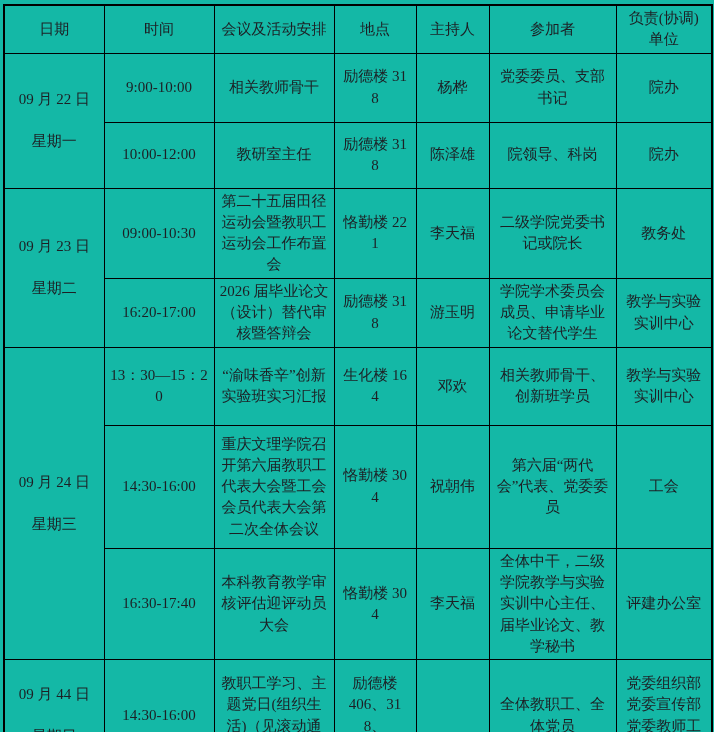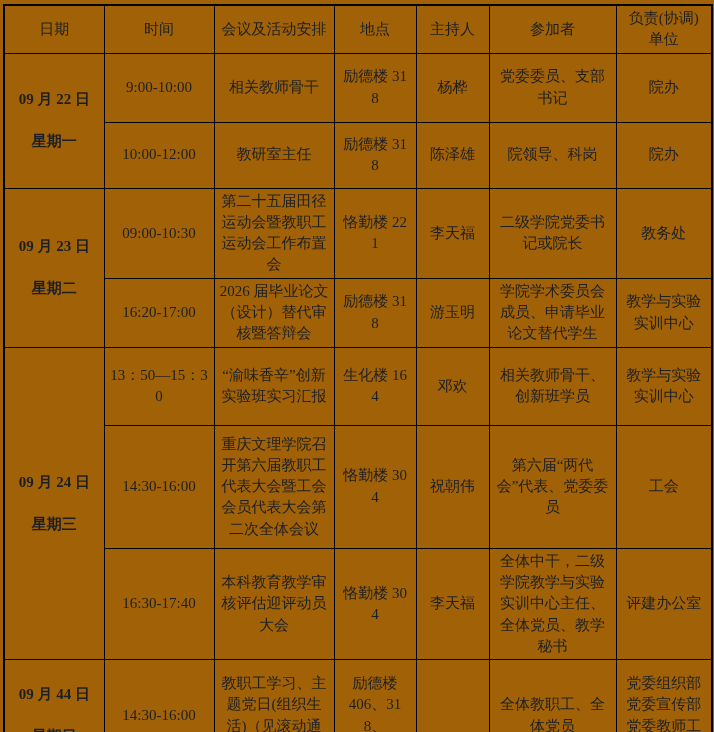--- a/index.html
+++ b/index.html
@@ -7,21 +7,21 @@
     padding: 0;
     background: #fdfdfd;
     font-family: "Liberation Serif", "DejaVu Serif", serif;
     color: #1d1f24;
   }
   .page {
     width: 714px;
     height: 732px;
     box-sizing: border-box;
     padding: 4px 0 0 3px;
-    background: #a16207;
+    background: #14b8a6;
   }
   table.schedule {
     border-collapse: collapse;
     table-layout: fixed;
     width: 708px;
     border: 2px solid #000;
   }
   table.schedule th,
   table.schedule td {
     border: 1px solid #000;
@@ -46,21 +46,21 @@
   
   tr.h-hdr { height: 44px;  }
   tr.h-r1  { height: 69px;  }
   tr.h-r2  { height: 66px;  }
   tr.h-r3  { height: 85px;  }
   tr.h-r4  { height: 69px;  }
   tr.h-r5  { height: 78px;  }
   tr.h-r6  { height: 123px; }
   tr.h-r7  { height: 105px; }
   tr.h-r8  { height: 83px;  }
-  .date-line { display: block; font-weight: bold; }
+  .date-line { display: block; }
 </style>
 </head>
 <body>
 
 <div class="page">
   <table class="schedule">
     <colgroup>
       <col class="c-date">
         <col class="c-time">
         <col class="c-meeting">
@@ -123,41 +123,41 @@
         <td>游玉明</td>
         <td>学院学术委员会成员、申请毕业论文替代学生</td>
         <td>教学与实验实训中心</td>
       </tr>
 
       <tr class="h-r5">
         <td rowspan="3">
           <span class="date-line">09 月 24 日</span>
           <span class="date-line">星期三</span>
         </td>
-        <td>13：50—15：30</td>
+        <td>13：30—15：20</td>
         <td>“渝味香辛”创新实验班实习汇报</td>
         <td>生化楼 164</td>
         <td>邓欢</td>
         <td>相关教师骨干、创新班学员</td>
         <td>教学与实验实训中心</td>
       </tr>
       <tr class="h-r6">
         <td>14:30-16:00</td>
         <td>重庆文理学院召开第六届教职工代表大会暨工会会员代表大会第二次全体会议</td>
         <td>恪勤楼 304</td>
         <td>祝朝伟</td>
         <td>第六届“两代会”代表、党委委员</td>
         <td>工会</td>
       </tr>
       <tr class="h-r7">
         <td>16:30-17:40</td>
         <td>本科教育教学审核评估迎评动员大会</td>
         <td>恪勤楼 304</td>
         <td>李天福</td>
-        <td>全体中干，二级学院教学与实验实训中心主任、全体党员、教学秘书</td>
+        <td>全体中干，二级学院教学与实验实训中心主任、届毕业论文、教学秘书</td>
         <td>评建办公室</td>
       </tr>
 
       <tr class="h-r8">
         <td>
           <span class="date-line">09 月 44 日</span>
           <span class="date-line">星期日</span>
         </td>
         <td>14:30-16:00</td>
         <td>教职工学习、主题党日(组织生活)（见滚动通知）</td>

